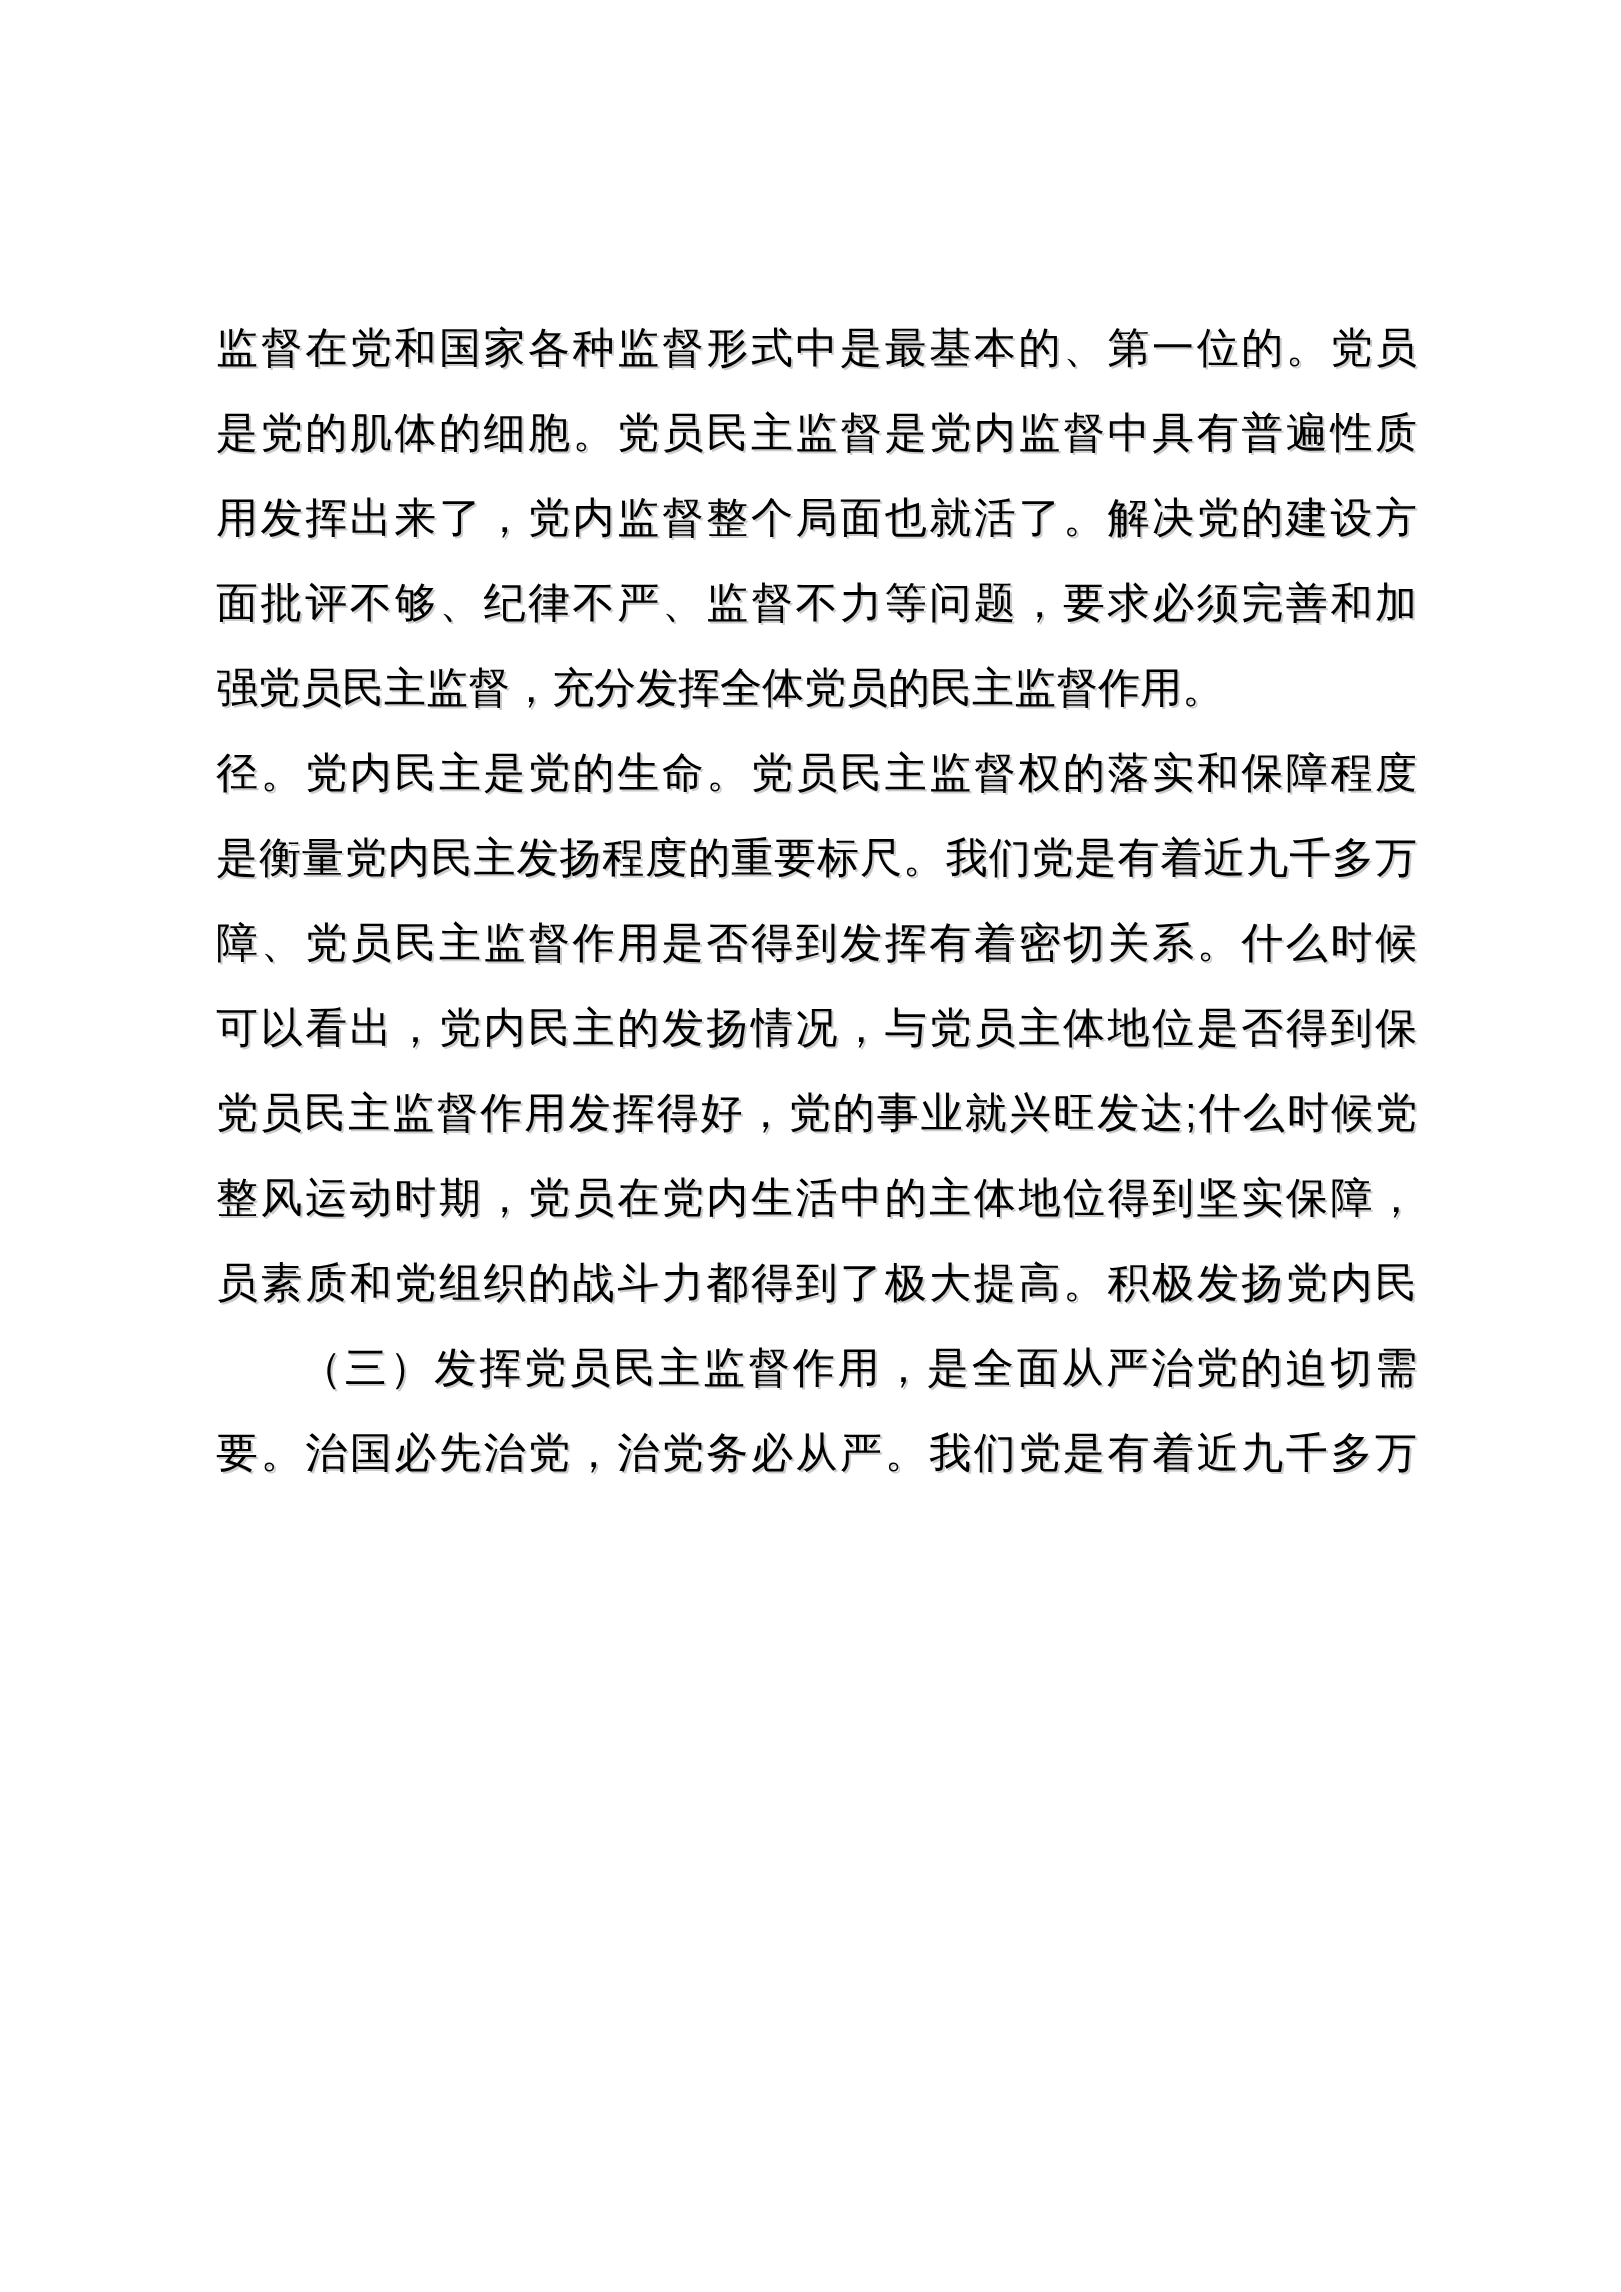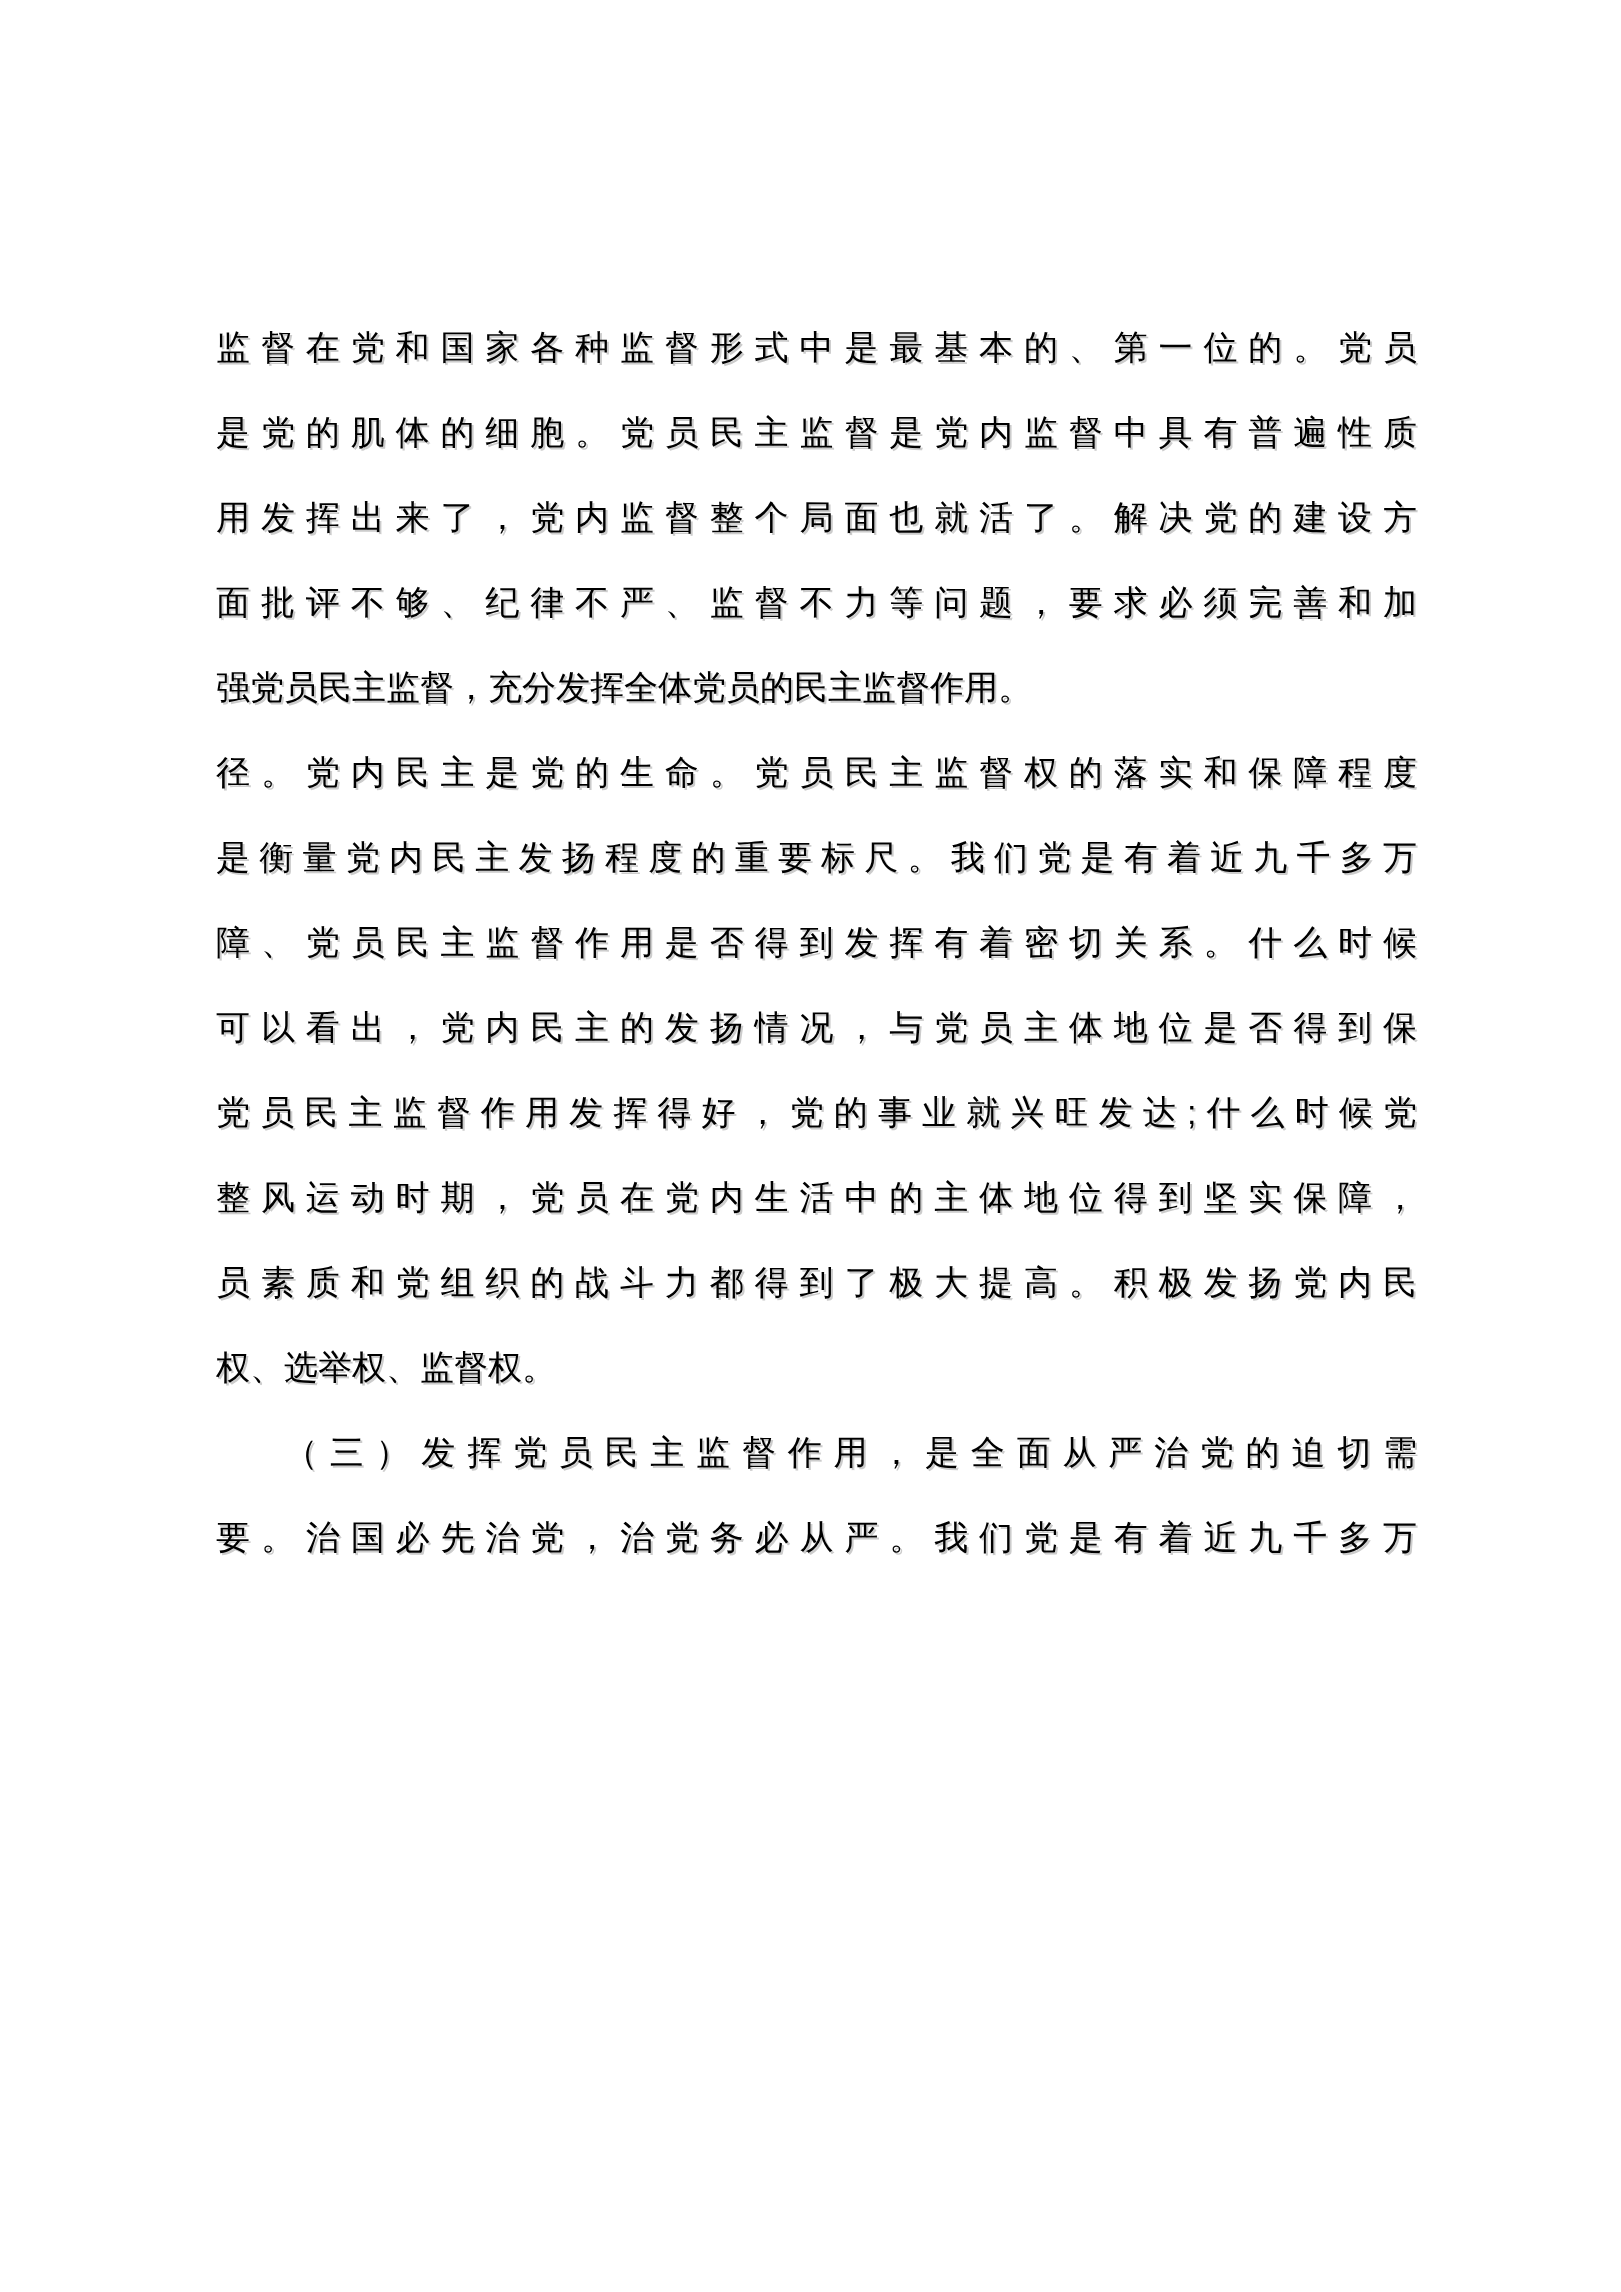--- a/index.html
+++ b/index.html
@@ -14,21 +14,21 @@
     background: var(--page-bg, #ffffff);
     overflow: hidden;
     font-family: "Liberation Sans", sans-serif;
   }
   .text-block {
     position: absolute;
     left: 216px;
     top: 305px;
     width: 1201px;
     color: var(--text-color, #000000);
-    font-size: 34px;
+    font-size: 42px;
     line-height: 85px;
     font-weight: 400;
     letter-spacing: 0;
     text-shadow: 2px 2px 0 #cccccc;
   }
   
   .ln {
     text-align: justify;
     text-align-last: justify;
     text-justify: inter-ideograph;
@@ -54,18 +54,17 @@
     <div class="ln">用发挥出来了，党内监督整个局面也就活了。解决党的建设方</div>
     <div class="ln">面批评不够、纪律不严、监督不力等问题，要求必须完善和加</div>
     <div class="ln last">强党员民主监督，充分发挥全体党员的民主监督作用。</div>
     <div class="ln">径。党内民主是党的生命。党员民主监督权的落实和保障程度</div>
     <div class="ln">是衡量党内民主发扬程度的重要标尺。我们党是有着近九千多万</div>
     <div class="ln">障、党员民主监督作用是否得到发挥有着密切关系。什么时候</div>
     <div class="ln">可以看出，党内民主的发扬情况，与党员主体地位是否得到保</div>
     <div class="ln">党员民主监督作用发挥得好，党的事业就兴旺发达;什么时候党</div>
     <div class="ln">整风运动时期，党员在党内生活中的主体地位得到坚实保障，</div>
     <div class="ln">员素质和党组织的战斗力都得到了极大提高。积极发扬党内民</div>
-    <div class="ln last">权、选举权、监督权。</div>
     <div class="ln ind">（三）发挥党员民主监督作用，是全面从严治党的迫切需</div>
     <div class="ln">要。治国必先治党，治党务必从严。我们党是有着近九千多万</div>
   </div>
 </div>
 
 
 </body></html>

